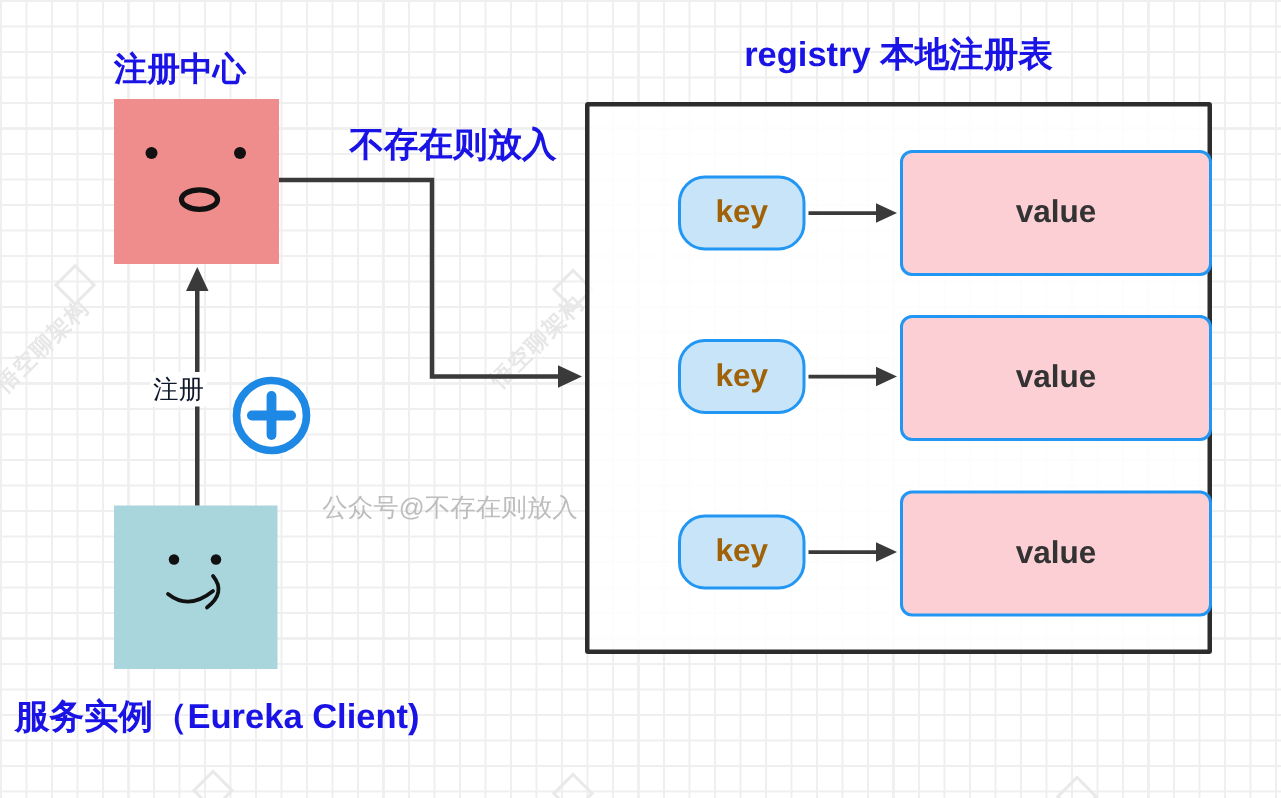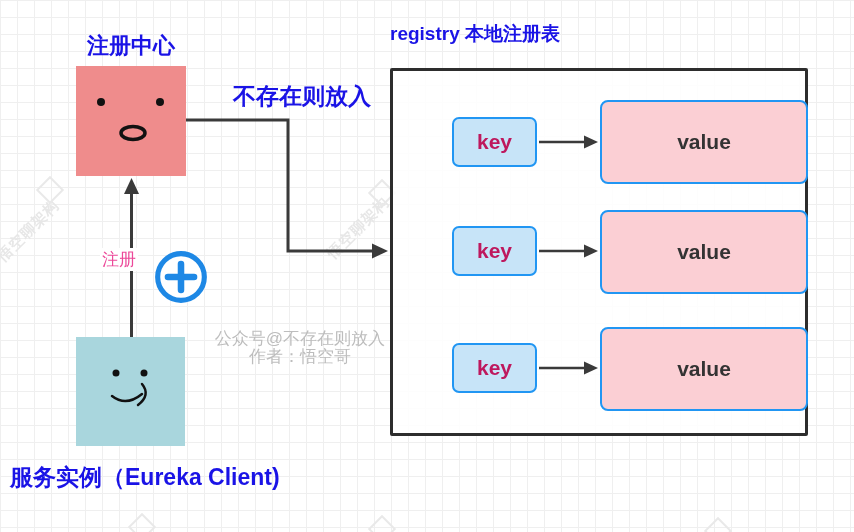--- a/index.html
+++ b/index.html
@@ -29,40 +29,40 @@
   #registry-center-node{left:76px;top:66px;width:110px;height:110px;background:#ef8c8c;}
   #service-instance-node{left:76px;top:337px;width:109px;height:109px;background:#a9d6dd;}
   #registry-box{
     position:absolute;left:390px;top:68px;width:418px;height:368px;
     border:3px solid #2d2d2d;border-radius:2px;
     background:rgba(255,255,255,0.85);
     box-sizing:border-box;z-index:1;
   }
   .kbox{
     position:absolute;left:452px;width:85px;height:50px;
-    background:#c7e4f8;border:2px solid #2196f3;border-radius:7px;
+    background:#c7e4f8;border:2px solid #2196f3;border-radius:18px;
     box-sizing:border-box;z-index:2;
     display:flex;align-items:center;justify-content:center;
-    font-weight:bold;font-size:21px;color:#be185d;
+    font-weight:bold;font-size:21px;color:#a16207;
   }
   .vbox{
     position:absolute;left:600px;width:208px;height:84px;
     background:#fbcfd4;border:2px solid #2196f3;border-radius:8px;
     box-sizing:border-box;z-index:2;
     display:flex;align-items:center;justify-content:center;
     font-weight:bold;font-size:21px;color:#333333;
   }
   #connectors{position:absolute;left:0;top:0;z-index:3;pointer-events:none;}
   .ln{stroke:#3a3a3a;stroke-width:3;fill:none;}
   .ln2{stroke:#3a3a3a;stroke-width:2.5;fill:none;}
   .ah{fill:#3a3a3a;stroke:none;}
   #plus-icon{position:absolute;left:153px;top:249px;width:56px;height:56px;z-index:4;}
   #register-label{
     position:absolute;left:100px;top:248px;
-    font-size:17px;color:#ec4899;background:#ffffff;
+    font-size:17px;color:#0f172a;background:#ffffff;
     padding:0 2px;z-index:4;white-space:nowrap;
   }
   #watermark-credit{
     position:absolute;left:210px;top:330px;width:180px;
     text-align:center;color:#bdbdbd;font-size:17px;line-height:18px;
     z-index:5;white-space:nowrap;
   }
   .wm-diag{
     position:absolute;width:90px;
     color:#e7e7e7;font-size:15px;font-weight:bold;letter-spacing:1px;
@@ -87,21 +87,21 @@
   <div class="wm-diamond" style="left:372px;top:519px;"></div>
   <div class="wm-diamond" style="left:708px;top:521px;"></div>
 
   <div class="actor" id="registry-center-node">
     <svg viewBox="0 0 110 110">
       <circle cx="25" cy="36" r="4" fill="#111"></circle>
       <circle cx="84" cy="36" r="4" fill="#111"></circle>
       <ellipse cx="57" cy="67" rx="12" ry="6.5" fill="none" stroke="#111" stroke-width="3.5"></ellipse>
     </svg>
   </div>
-  <div class="lbl-blue" style="left:76px;top:31px;width:110px;text-align:center;">注册中心</div>
+  <div class="lbl-blue" style="left:76px;top:31px;width:110px;">注册中心</div>
 
   <div class="actor" id="service-instance-node">
     <svg viewBox="0 0 109 109">
       <circle cx="40" cy="36" r="3.5" fill="#111"></circle>
       <circle cx="68" cy="36" r="3.5" fill="#111"></circle>
       <path d="M36,59 Q50,70 66,57" fill="none" stroke="#111" stroke-width="2.5" stroke-linecap="round"></path>
       <path d="M66,47 Q75,58 62,68" fill="none" stroke="#111" stroke-width="2.5" stroke-linecap="round"></path>
     </svg>
   </div>
   <div class="lbl-blue" style="left:10px;top:462px;font-size:23px;">服务实例（Eureka Client)</div>
@@ -126,29 +126,28 @@
     <circle cx="30" cy="30" r="25" fill="#ffffff" stroke="#1e88e5" stroke-width="5.5"></circle>
     <line x1="16" y1="30" x2="44" y2="30" stroke="#1e88e5" stroke-width="7" stroke-linecap="round"></line>
     <line x1="30" y1="16" x2="30" y2="44" stroke="#1e88e5" stroke-width="7" stroke-linecap="round"></line>
   </svg>
 
   <div id="register-label">注册</div>
 
   <div class="lbl-blue" style="left:233px;top:81px;font-size:23px;">不存在则放入</div>
 
   <div id="registry-box"></div>
-  <div class="lbl-blue" style="left:390px;top:21px;width:418px;text-align:left;font-size:19px;">registry 本地注册表</div>
+  <div class="lbl-blue" style="left:390px;top:21px;width:418px;text-align:center;font-size:23px;">registry 本地注册表</div>
 
   <div class="kbox" style="top:117px;">key</div>
   <div class="vbox" style="top:100px;">value</div>
 
   <div class="kbox" style="top:226px;">key</div>
   <div class="vbox" style="top:210px;">value</div>
 
   <div class="kbox" style="top:343px;">key</div>
   <div class="vbox" style="top:327px;">value</div>
 
   <div id="watermark-credit">
     <div>公众号@不存在则放入</div>
-    <div>作者：悟空哥</div>
   </div>
 
 </div>
 
 </body></html>

